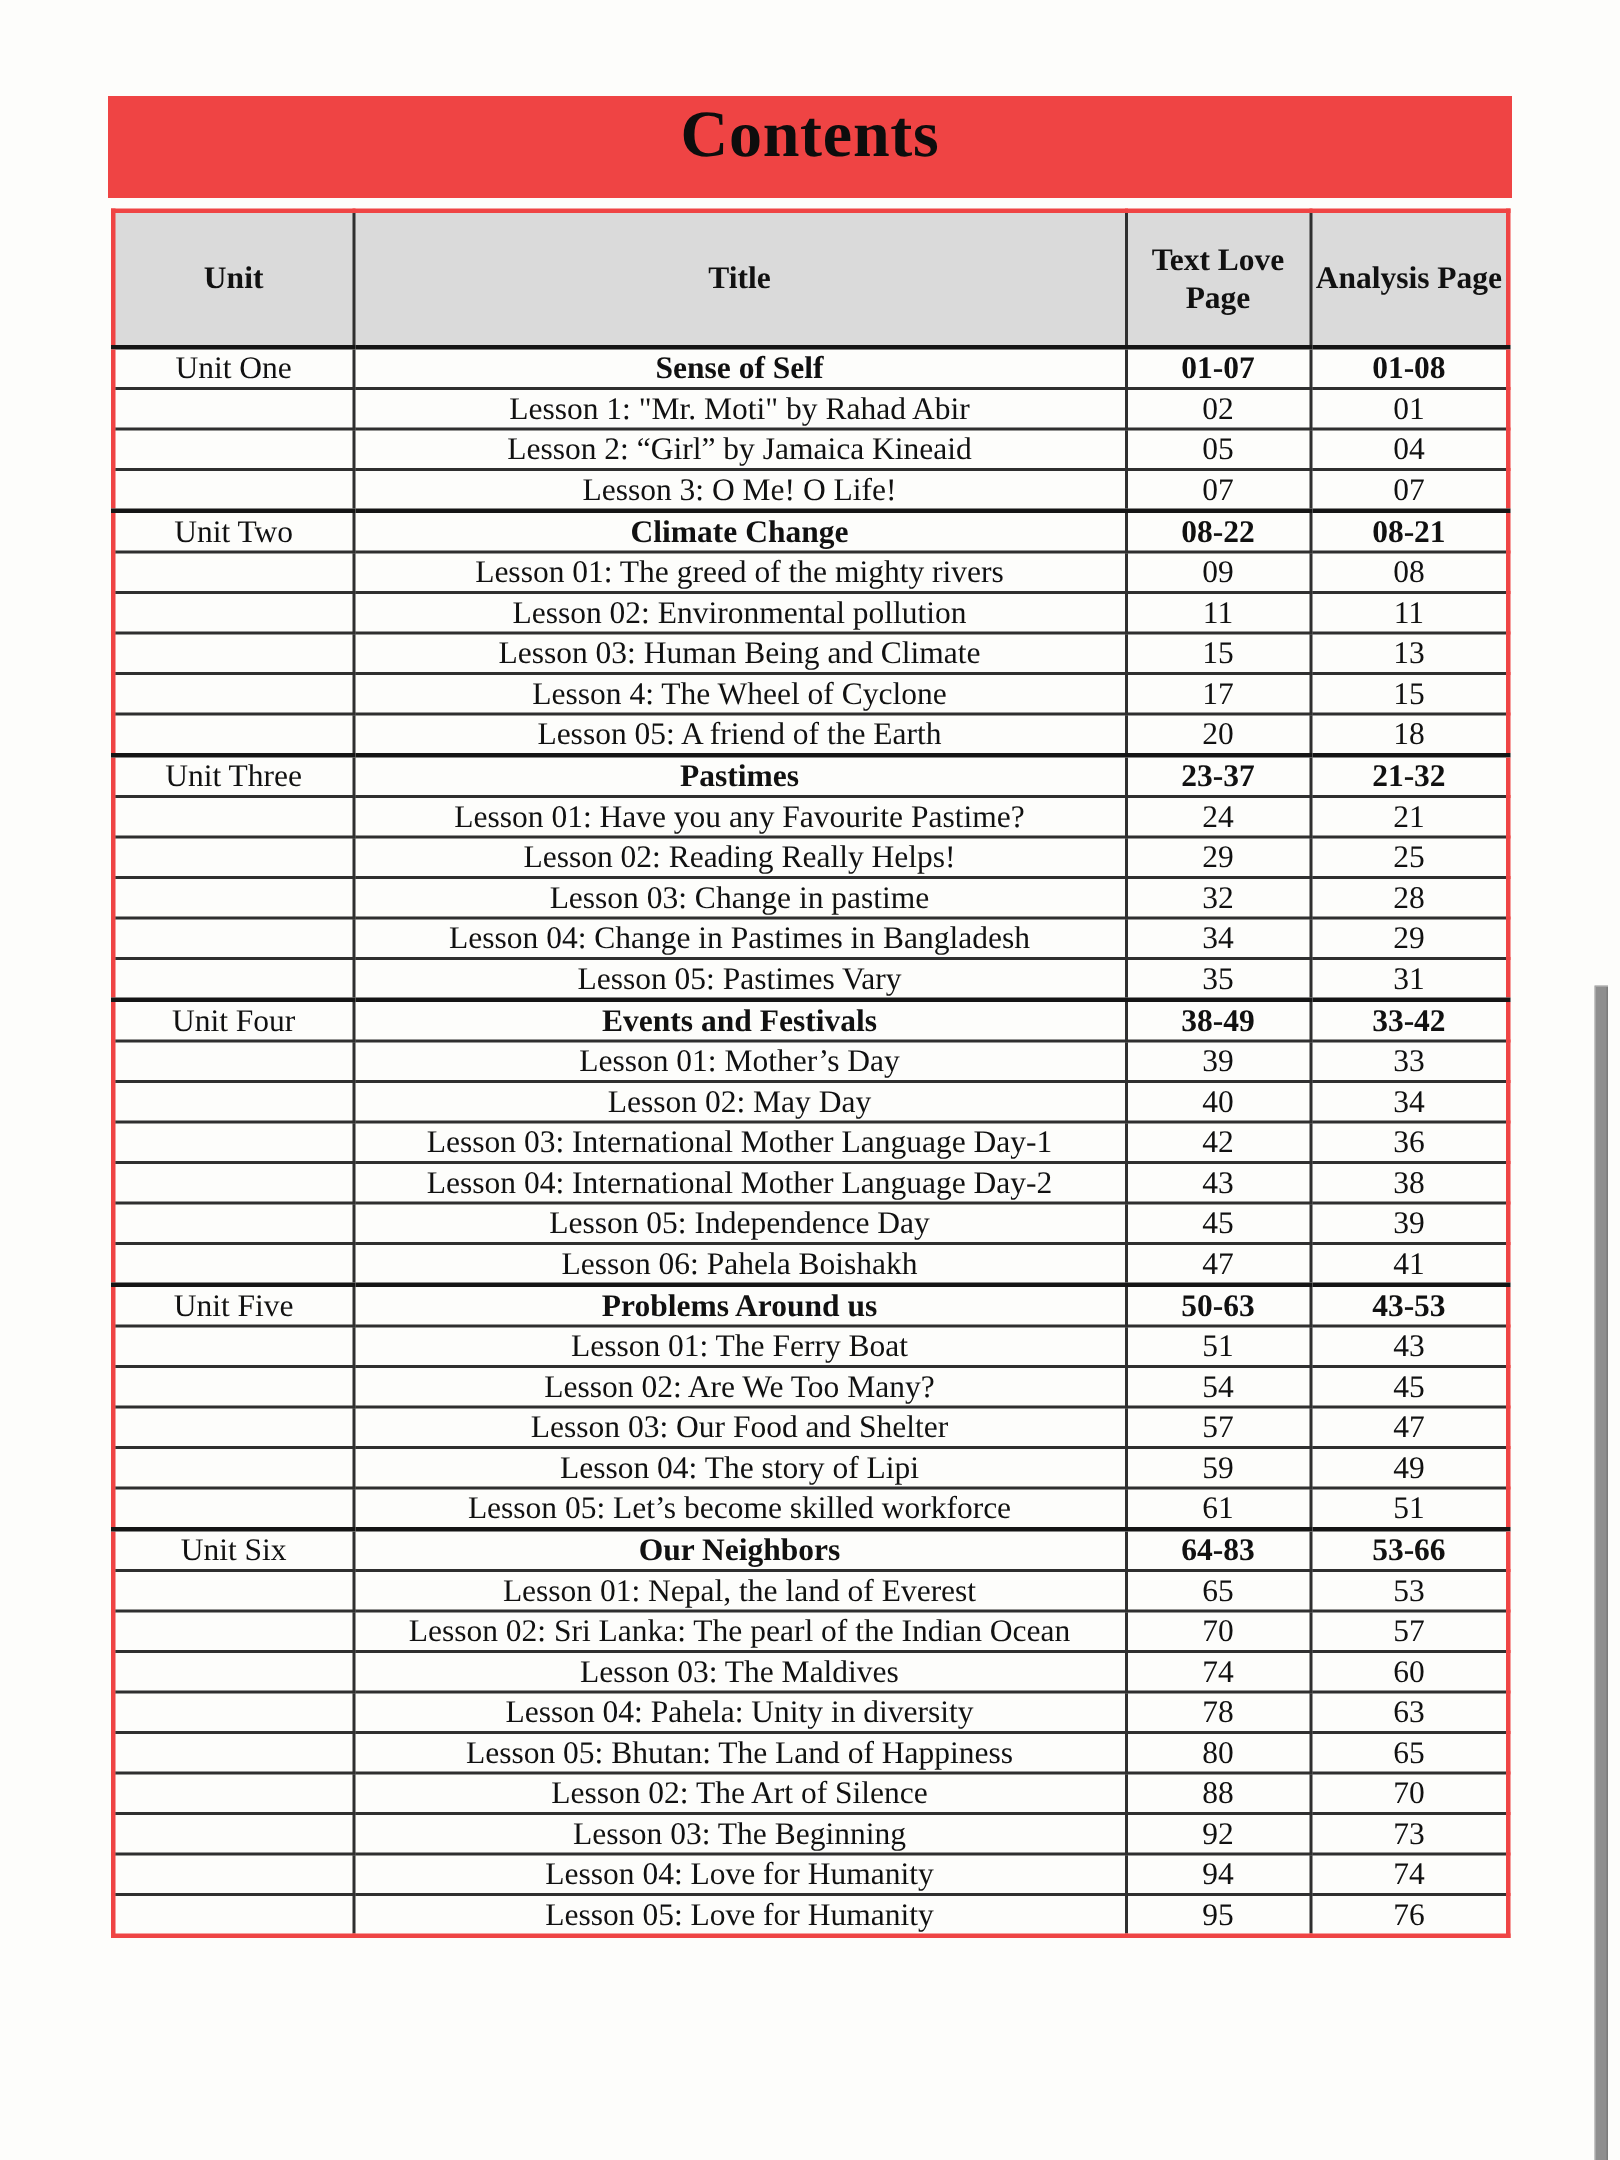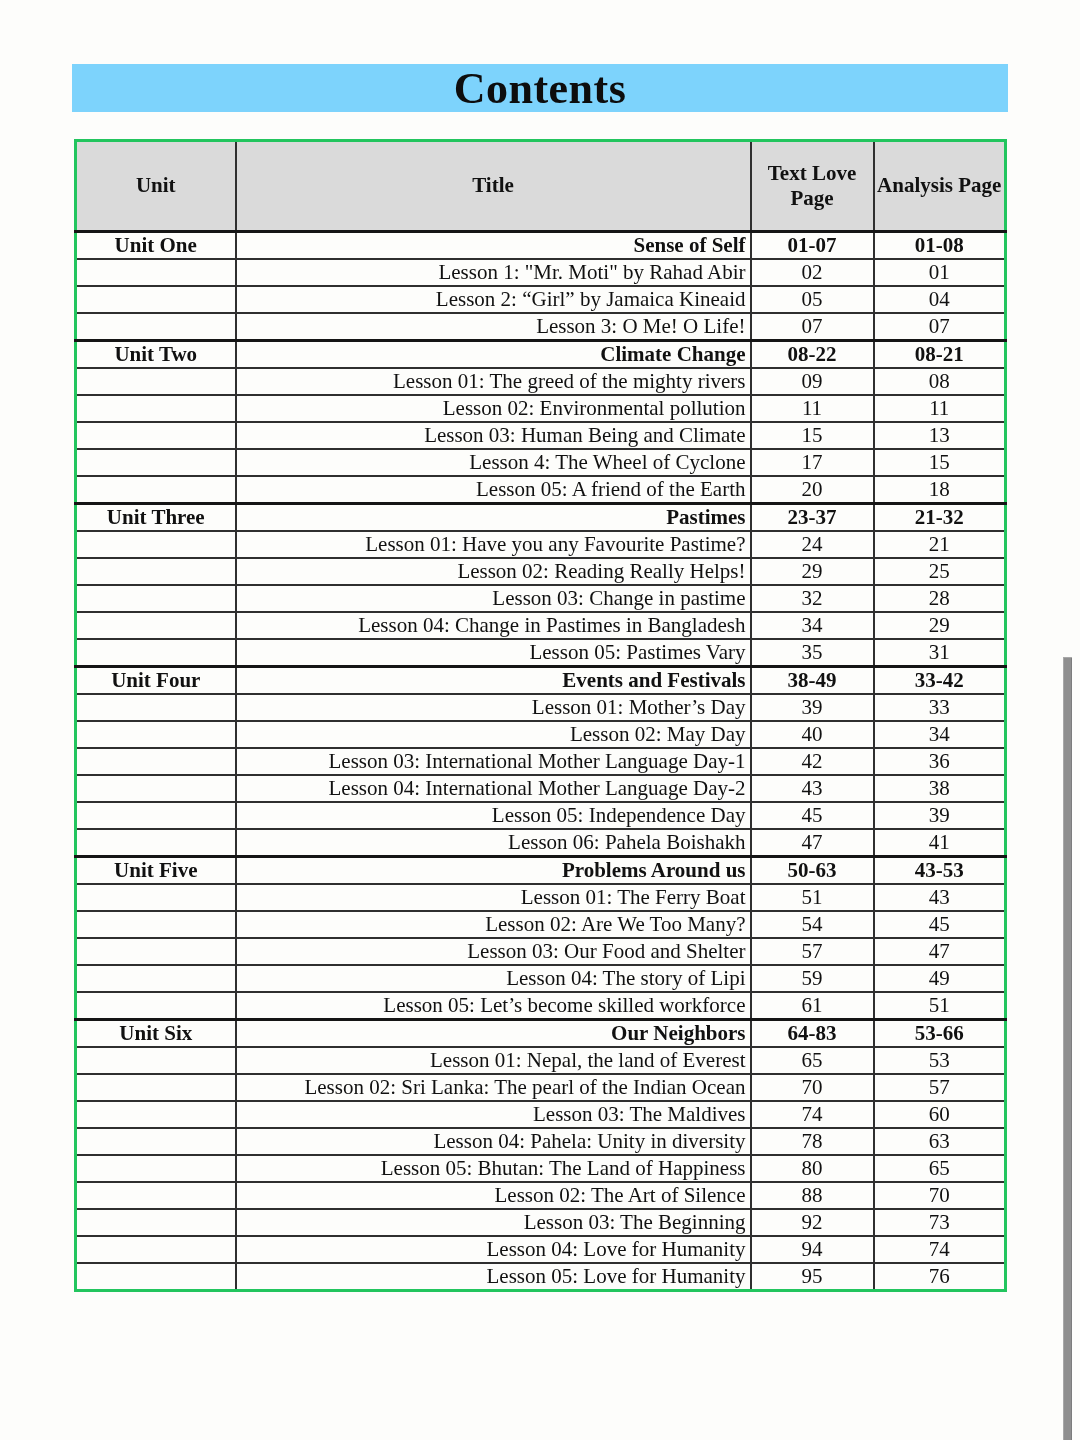--- a/index.html
+++ b/index.html
@@ -13,41 +13,40 @@
     background: #fdfdfb;
     font-family: "Liberation Serif", serif;
     color: #111;
     overflow: hidden;
   }
   .banner {
     position: absolute;
     left: 72px;
     top: 64px;
     width: 936px;
-    height: 48px;
-    background: #7dd3fc;
+    height: 68px;
+    background: #ef4444;
     display: flex;
-    align-items: center;
     justify-content: center;
   }
   .banner h1 {
     margin: 0;
     font-size: 44px;
     font-weight: bold;
     color: #0d0d0d;
     letter-spacing: 0.5px;
   }
   table.contents {
     position: absolute;
     left: 74px;
     top: 139px;
     width: 930px;
     border-collapse: collapse;
     table-layout: fixed;
-    border: 3px solid #22c55e;
+    border: 3px solid #ef4444;
     padding-left: 36px;
   }
   table.contents th {
     background: #dadada;
     border: 2px solid #2f2f2f;
     font-size: 21px;
     font-weight: bold;
     text-align: center;
     vertical-align: middle;
     line-height: 1.2;
@@ -57,22 +56,22 @@
   table.contents td {
     border: 2px solid #2f2f2f;
     font-size: 21px;
     vertical-align: middle;
     padding: 0 4px;
     height: 25px;
     line-height: 1.0;
     white-space: nowrap;
     overflow: hidden;
   }
-  td.c-unit { text-align: center; font-weight: bold; }
-  td.c-title { text-align: right; padding-left: 10px; }
+  td.c-unit { text-align: center; font-weight: normal; }
+  td.c-title { text-align: center; padding-left: 10px; }
   td.c-num { text-align: center; }
   tr.unit-row td { border-top: 3px solid #151515; }
   tr.unit-row td.c-title,
   tr.unit-row td.c-num { font-weight: bold; }
   tr.lesson-row td { font-weight: normal; }
   .scrollbar-thumb {
     position: absolute;
     left: 1063px;
     top: 657px;
     width: 9px;

